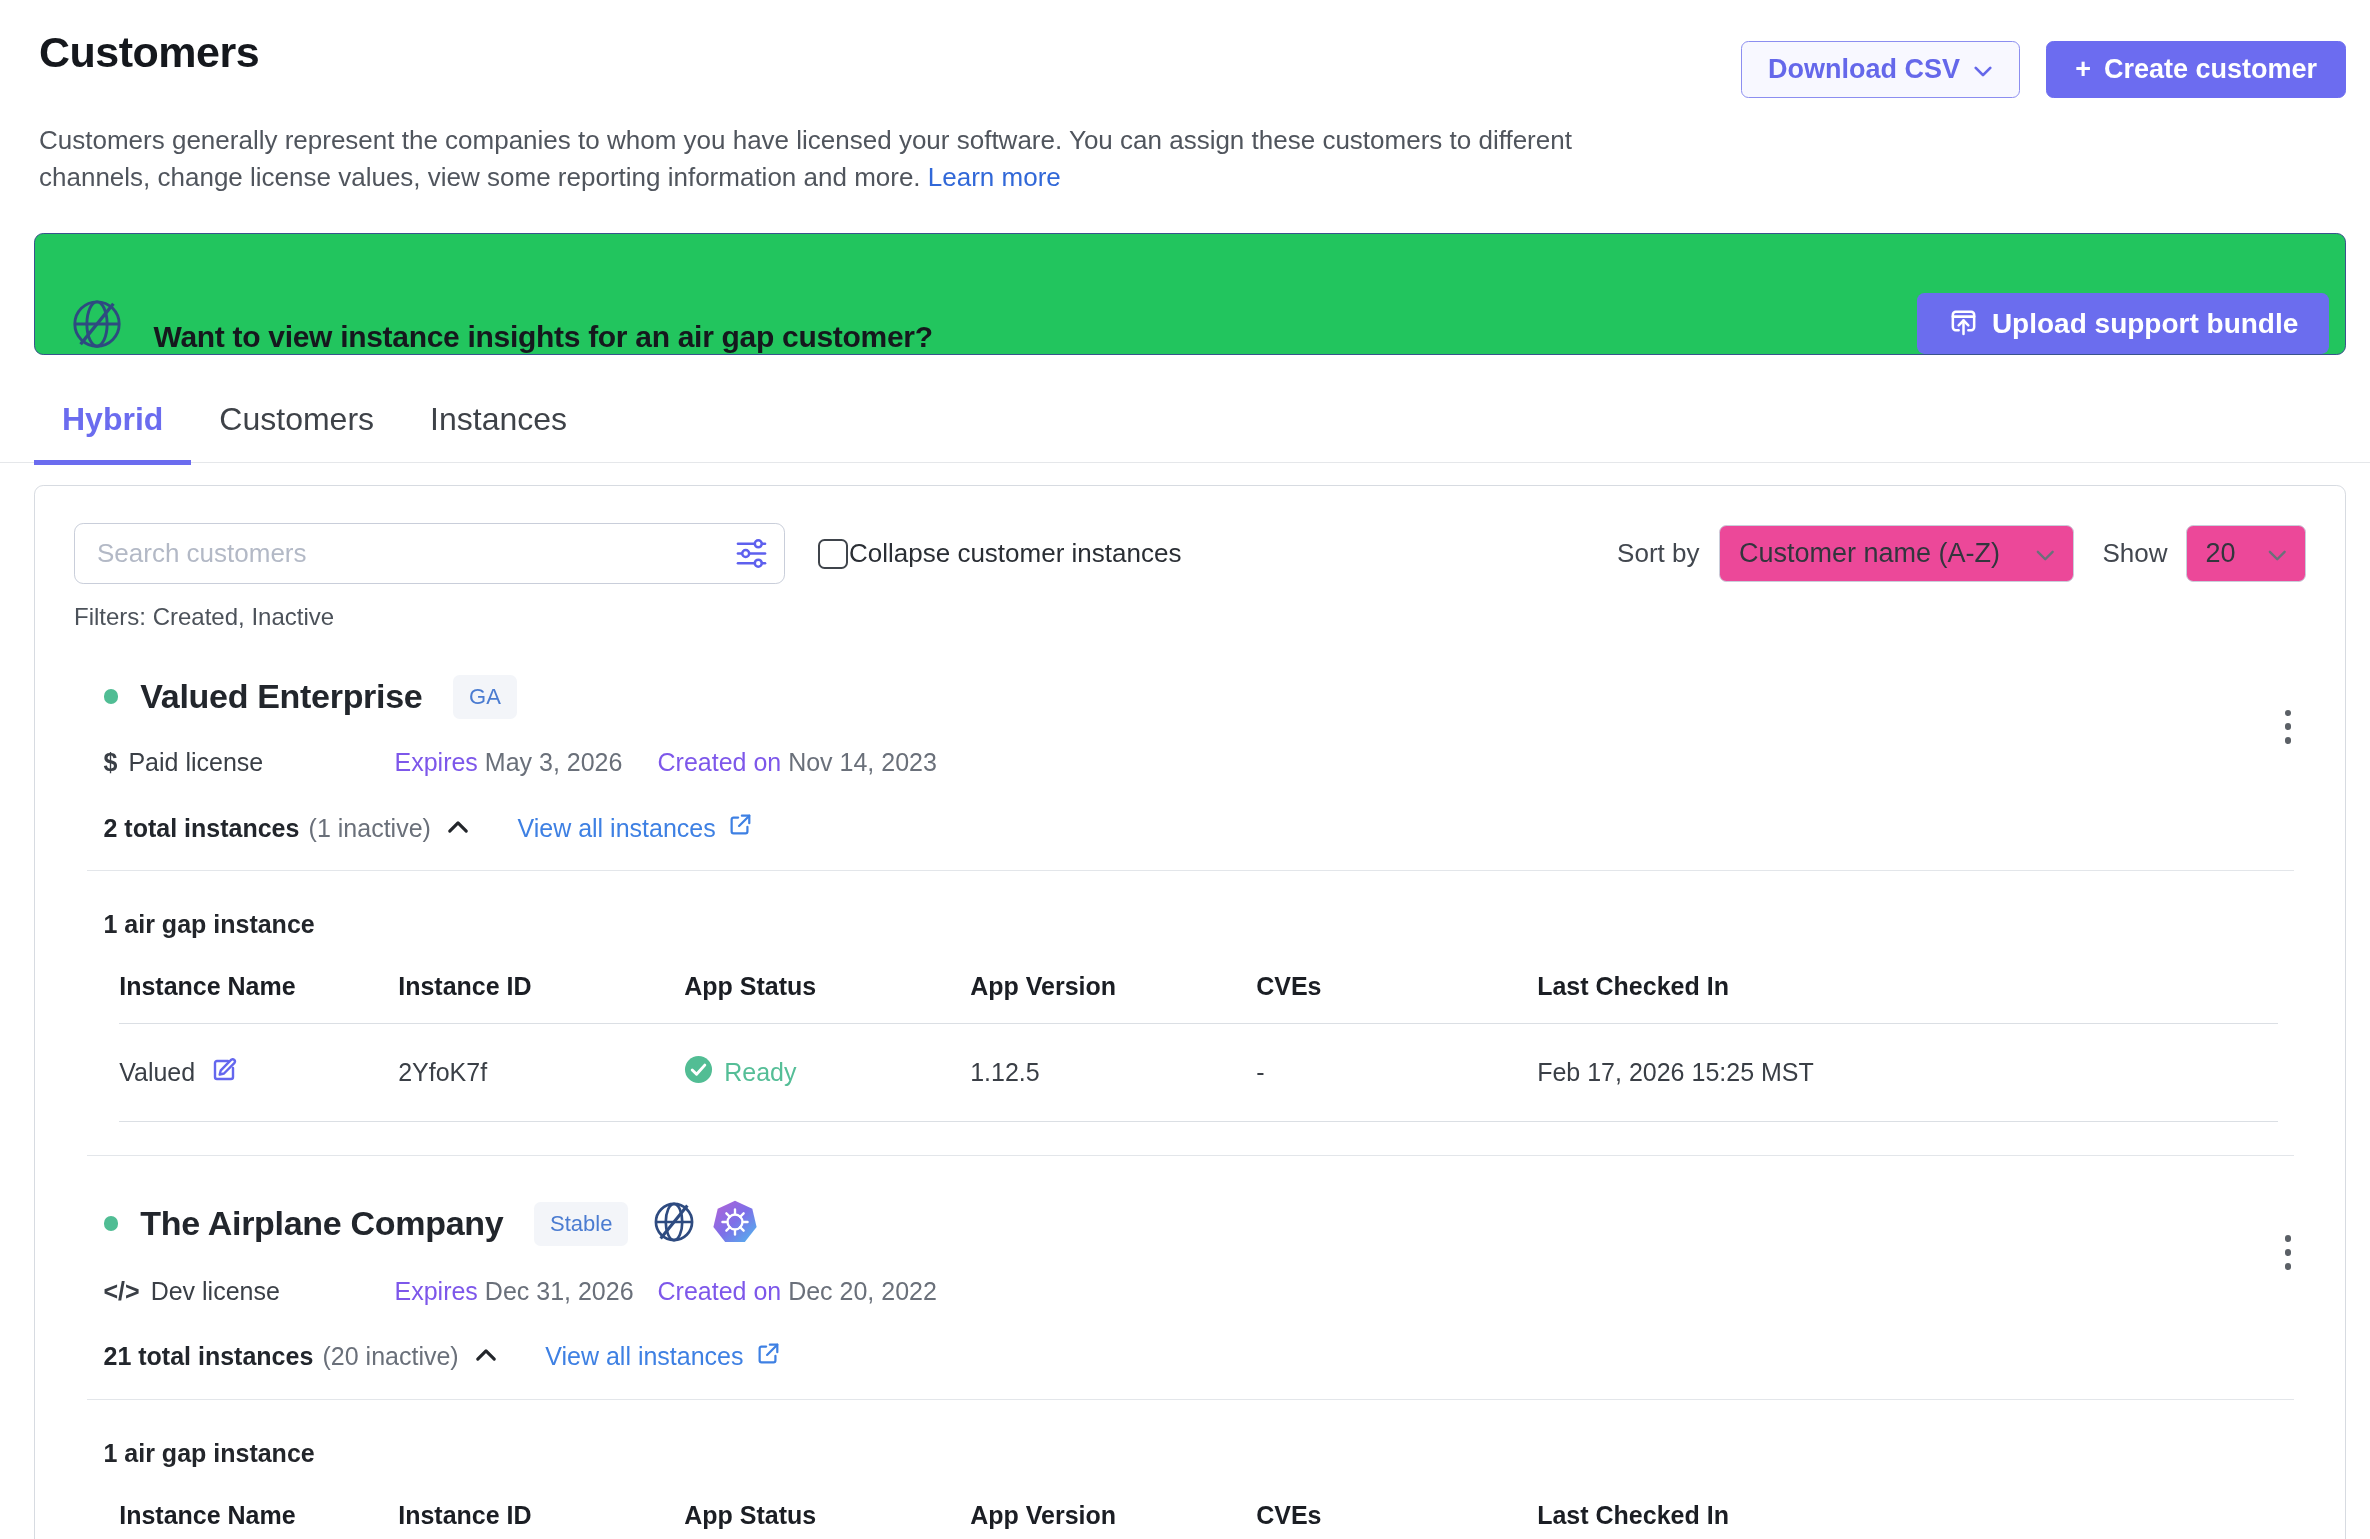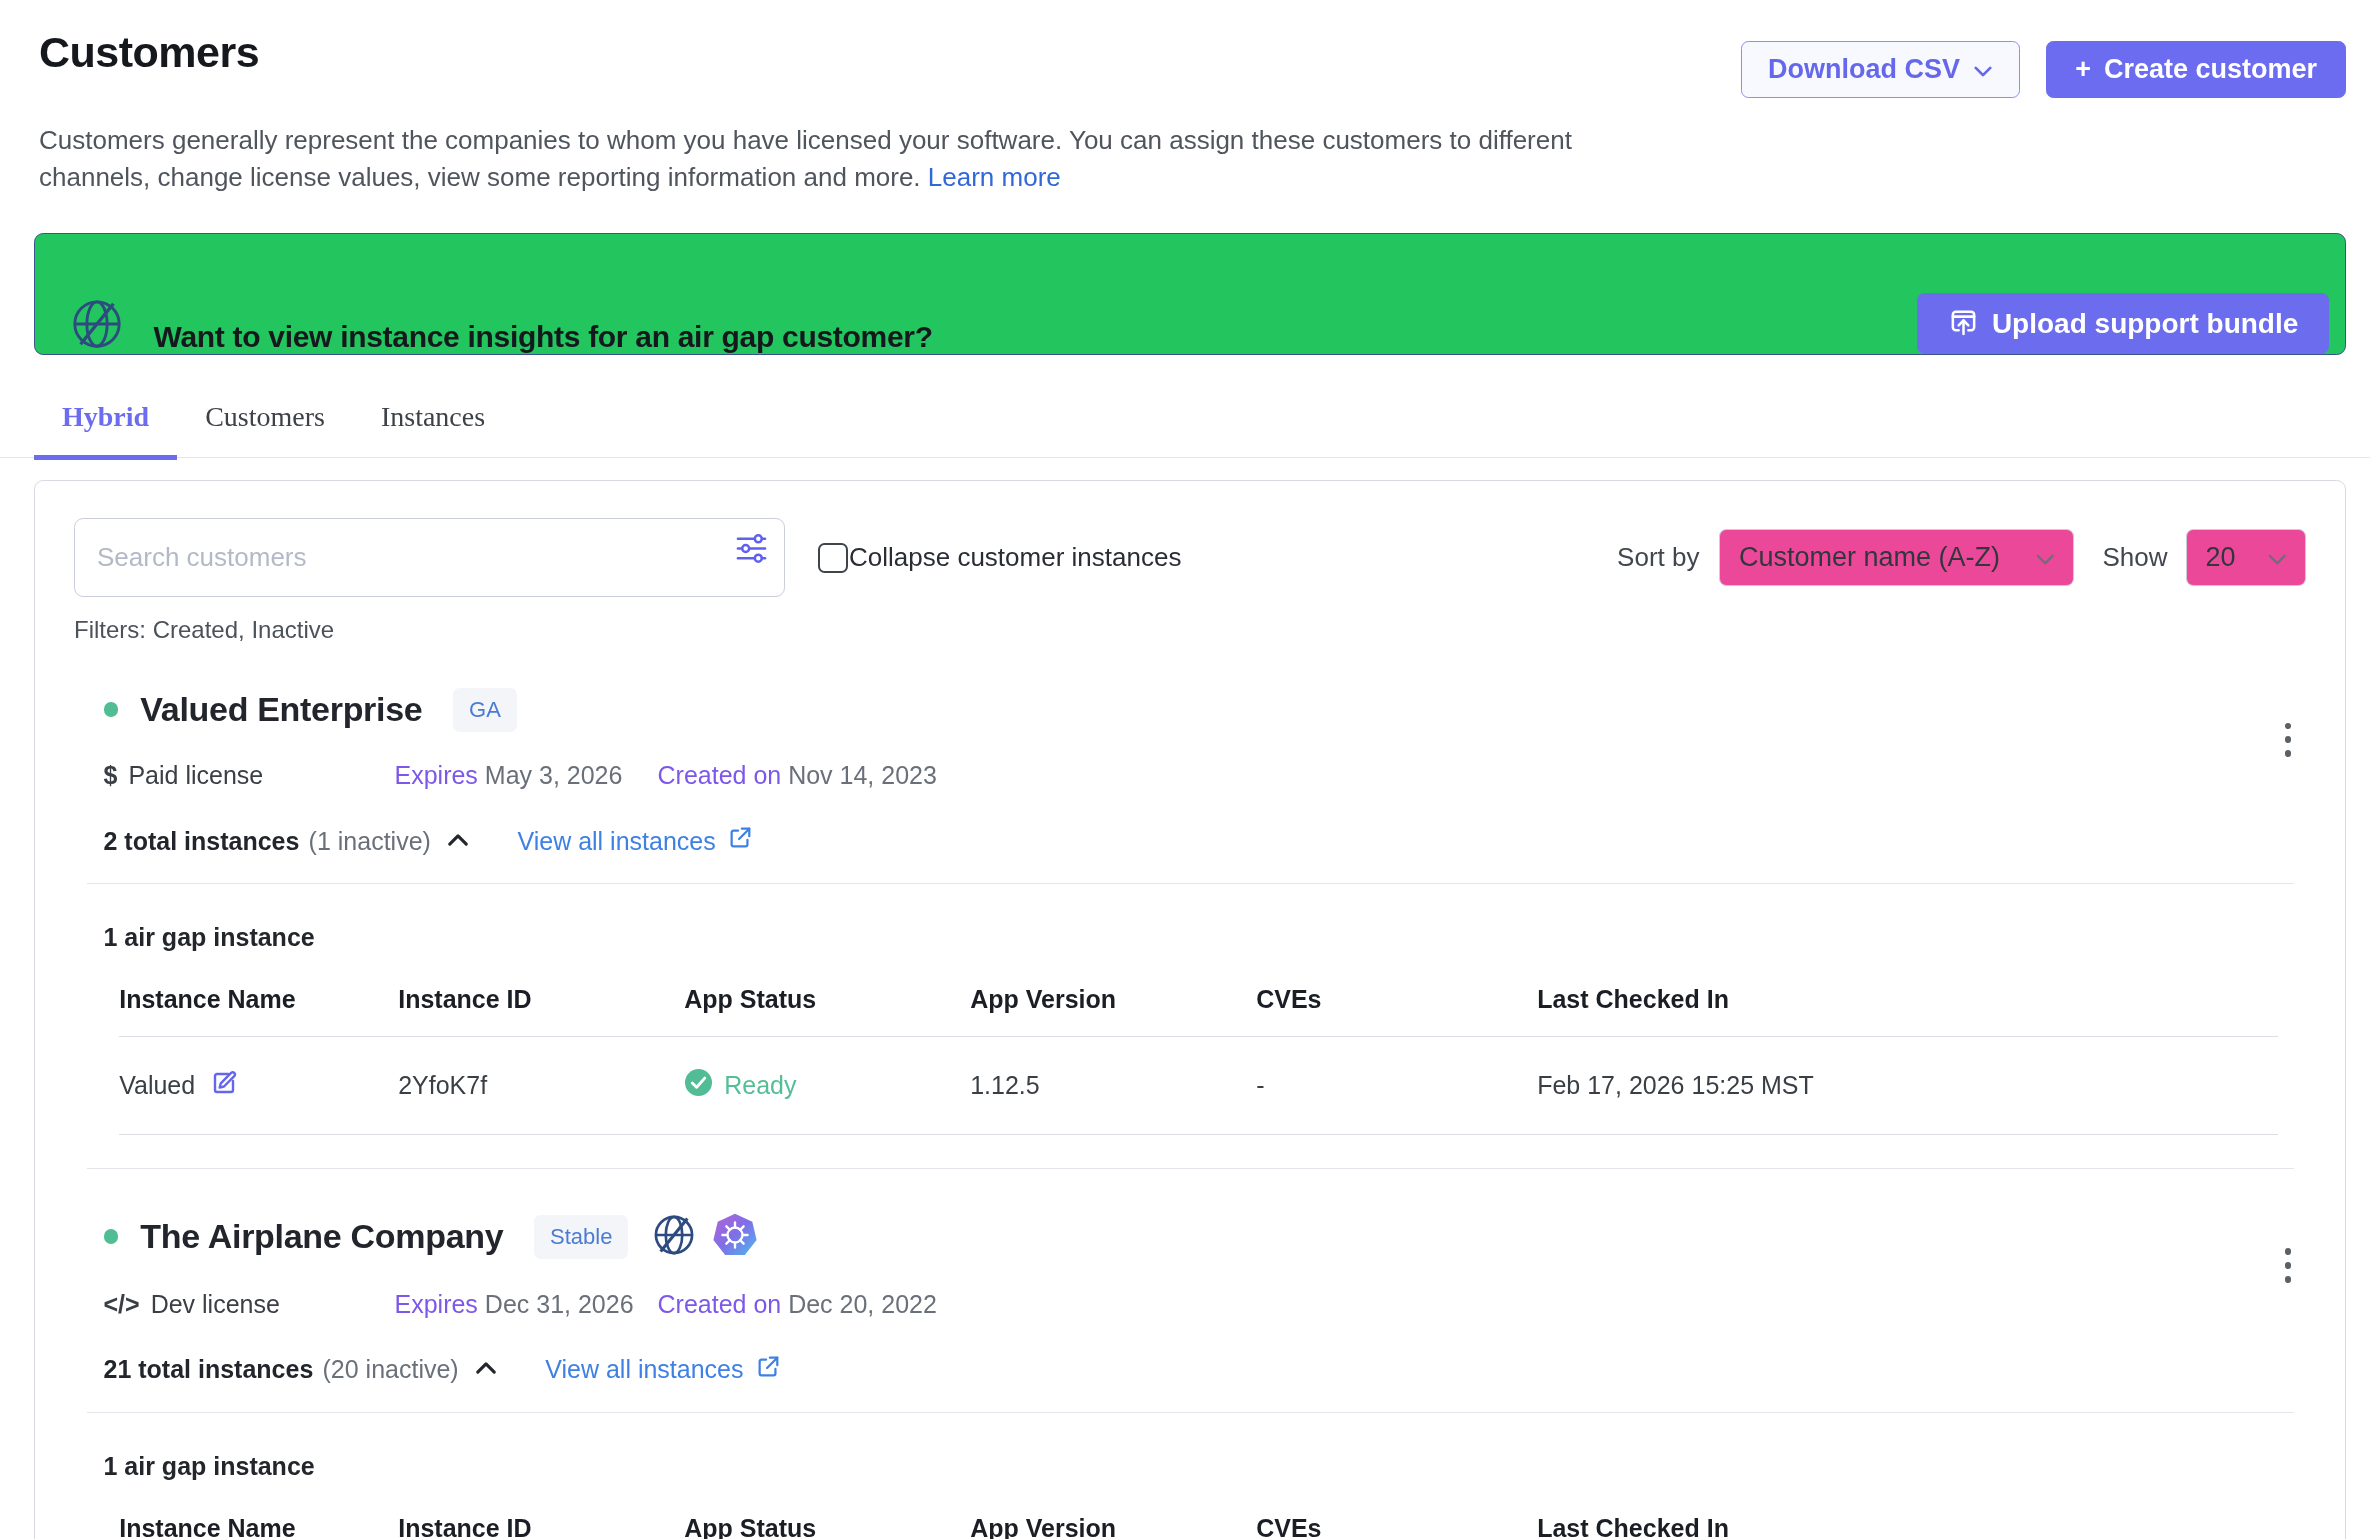--- a/index.html
+++ b/index.html
@@ -19,29 +19,29 @@
   .btn-solid { background:#6C6CF0; border:1.8px solid #6C6CF0; color:#fff; padding:0 28px; }
   .desc { margin:24px 0 0 39px; width:1634px; font-size:26px; line-height:37px; color:#50555D; }
   .link { color:#3168D8; text-decoration:none; cursor:pointer; }
   
   .banner { margin:37px 24px 0 34px; height:122px; background:#22c55e; border:1.8px solid #39538C;
             border-radius:9.2px; display:flex; align-items:flex-end; padding:0 15.7px 0 35px; }
   .banner-title { flex:1; margin-left:29.5px; font-size:30px; font-weight:800; color:#15181D; letter-spacing:-0.3px; }
   .btn-upload { background:#6B6DEE; border:none; color:#fff; height:61px; padding:0 31px; font-size:28px; }
   
   .tabs { display:flex; margin-top:46px; padding-left:34px; border-bottom:1.8px solid #E5E7EA; }
-  .tab { padding:0 28px 24px 28px; font-size:28px; color:#3E4248; cursor:pointer; position:relative;font-family:Liberation Serif, serif; }
+  .tab { padding:0 28px 24px 28px; font-size:32px; color:#3E4248; cursor:pointer; position:relative; }
   .tab.active { color:#6B6CEF; font-weight:700; }
   .tab.active::after { content:""; position:absolute; left:0; right:0; bottom:-2.8px; height:4.6px; background:#6B6CEF; }
   
   .card { margin:22px 24px 0 34px; border:1.8px solid #D7DBE1; border-radius:9.2px;
           padding:37px 39px 0 39px; height:1200px; }
   .toolbar { display:flex; align-items:center; }
   .search-wrap { position:relative; width:711px; }
-  .search-input { width:711px; height:79px; border:1.8px solid #C9CEDA; border-radius:9.2px;
+  .search-input { width:711px; height:61px; border:1.8px solid #C9CEDA; border-radius:9.2px;
                   padding:0 65px 0 22px; font-size:26px; color:#23262B; outline:none;
                   font-family:"Liberation Sans", sans-serif; }
   .search-input::placeholder { color:#B3B9C6; }
   .search-filter-icon { position:absolute; right:16.6px; top:14.8px; }
   .chk-row { display:flex; align-items:center; gap:1px; margin-left:33px; cursor:pointer; }
   .chk-box { width:30px; height:30px; border:2.3px solid #3F444B; border-radius:6.5px; background:#fff; }
   .chk-label { font-size:26px; color:#2A2E34; }
   .toolbar-right { margin-left:auto; display:flex; align-items:center; }
   .ctl-label { font-size:26px; color:#42474F; }
   .select { display:flex; align-items:center; justify-content:space-between; height:57px;

